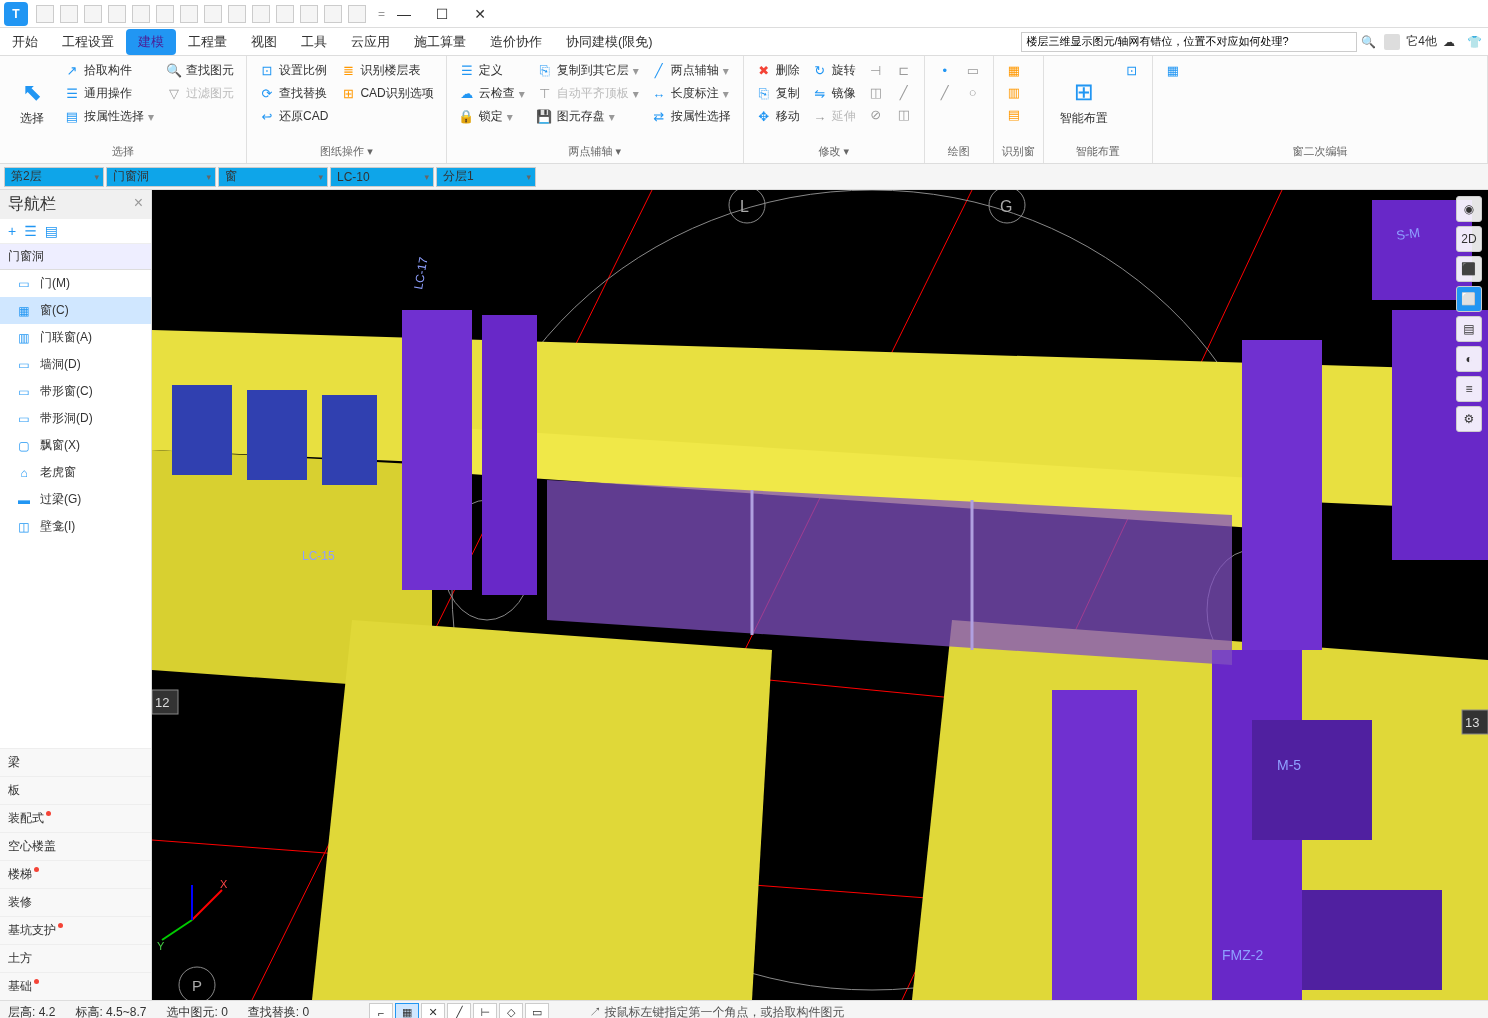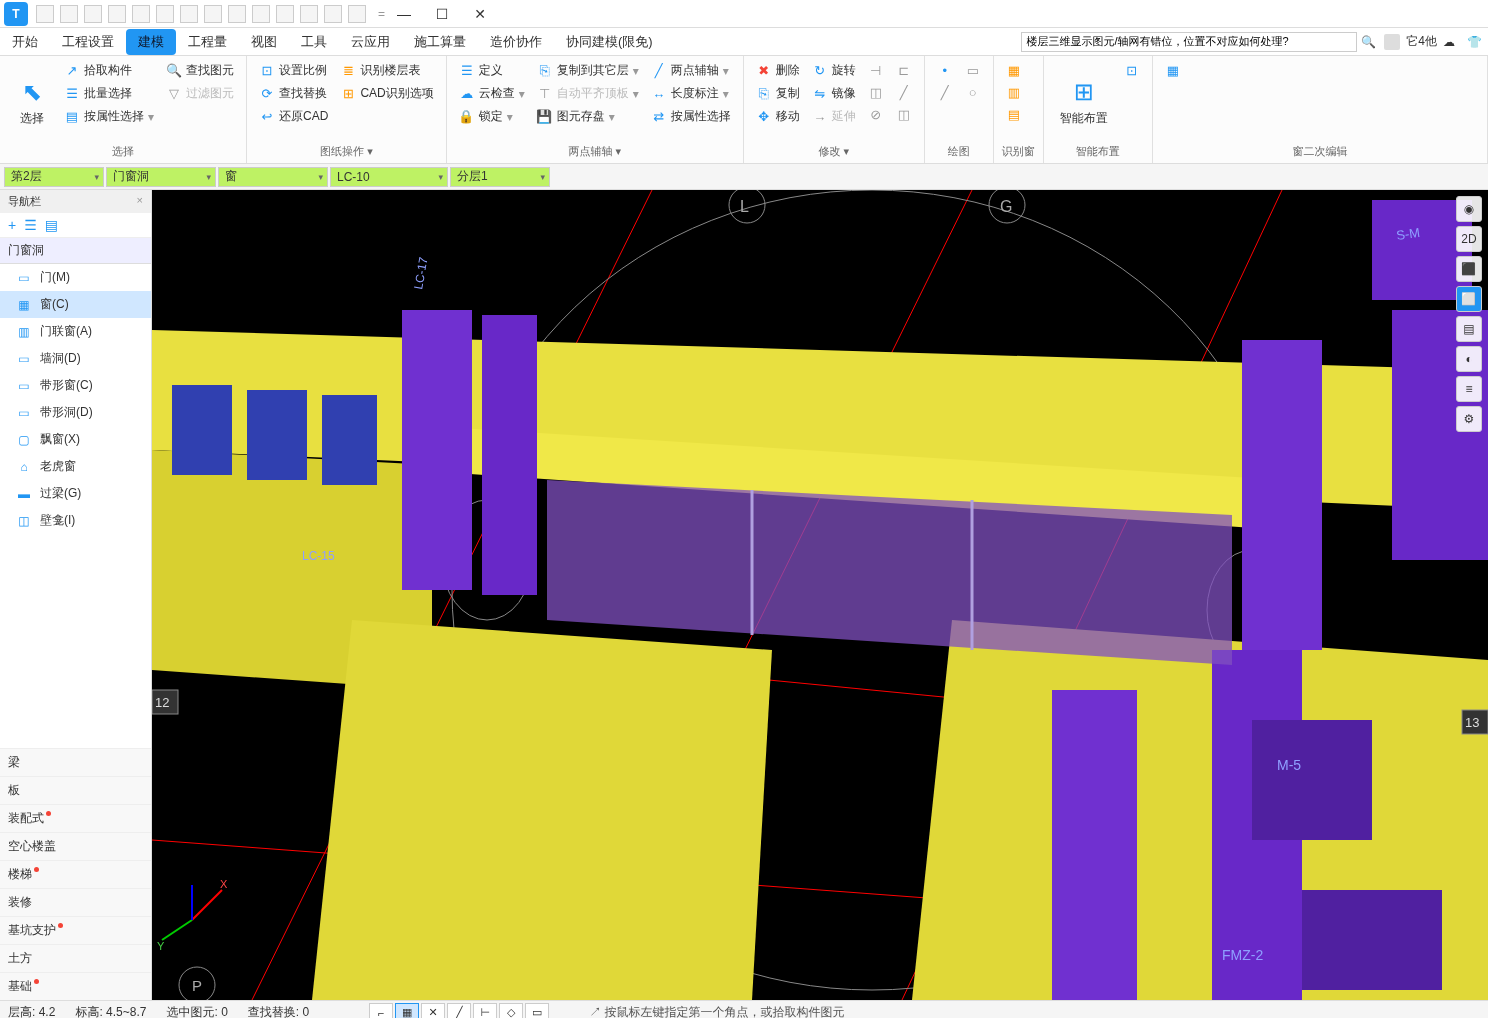--- a/index.html
+++ b/index.html
@@ -10,47 +10,47 @@
 .logo { width: 24px; height: 24px; background: #2196F3; border-radius: 4px; margin-right: 8px; display: flex; align-items: center; justify-content: center; color: #fff; font-weight: bold; }
 .qat { display: flex; gap: 6px; margin-right: 12px; }
 .qat-btn { width: 18px; height: 18px; border: 1px solid #ccc; background: #f5f5f5; }
 .title-text { flex: 1; font-size: 12px; color: #555; white-space: nowrap; overflow: hidden; }
 .win-controls { display: flex; gap: 8px; }
 .win-btn { width: 30px; height: 20px; display: flex; align-items: center; justify-content: center; font-size: 14px; cursor: pointer; }
 
 
 .menu-bar { height: 28px; display: flex; align-items: center; border-bottom: 1px solid #ddd; }
 .menu-item { padding: 4px 12px; cursor: pointer; font-size: 13px; }
-.menu-item.active { background: #2196F3; color: #0f172a; border-radius: 4px; }
+.menu-item.active { background: #2196F3; color: #4c1d95; border-radius: 4px; }
 .search-box { margin-left: auto; margin-right: 8px; display: flex; align-items: center; gap: 4px; }
 .search-input { width: 336px; height: 20px; border: 1px solid #ccc; padding: 0 4px; font-size: 11px; }
 .user-info { display: flex; align-items: center; gap: 6px; margin-right: 0; font-size: 12px; }
 .avatar { width: 16px; height: 16px; background: #ddd; border-radius: 2px; }
 
 
 .ribbon { height: 108px; display: flex; border-bottom: 1px solid #ddd; background: #fcfcfc; }
 .ribbon-group { border-right: 1px solid #e0e0e0; padding: 4px 8px; display: flex; flex-direction: column; }
 .ribbon-group-content { flex: 1; display: flex; gap: 4px; }
 .ribbon-group-label { text-align: center; font-size: 11px; color: #666; padding-top: 2px; }
 .ribbon-col { display: flex; flex-direction: column; gap: 2px; justify-content: flex-start; }
 .ribbon-btn { display: flex; align-items: center; gap: 4px; padding: 2px 4px; cursor: pointer; font-size: 12px; white-space: nowrap; }
 .ribbon-btn.disabled { color: #bbb; }
 .ribbon-icon { width: 16px; height: 16px; display: inline-flex; align-items: center; justify-content: center; font-size: 13px; }
 .ribbon-big { display: flex; flex-direction: column; align-items: center; justify-content: center; padding: 4px 8px; cursor: pointer; gap: 2px; }
 .ribbon-big-icon { width: 32px; height: 32px; display: flex; align-items: center; justify-content: center; font-size: 24px; }
 
 
 .dropdown-bar { height: 26px; display: flex; align-items: center; border-bottom: 1px solid #ddd; background: #f5f5f5; padding: 0 4px; gap: 2px; }
-.dropdown { border: 1px solid #ccc; background: #bef264; height: 20px; padding: 0 18px 0 6px; font-size: 12px; position: relative; display: flex; align-items: center; }
+.dropdown { border: 1px solid #ccc; background: #0ea5e9; height: 20px; padding: 0 18px 0 6px; font-size: 12px; position: relative; display: flex; align-items: center; }
 .dropdown::after { content: "▾"; position: absolute; right: 4px; font-size: 9px; color: #666; }
 
 
 .main { display: flex; height: 810px; }
 .sidebar { width: 152px; border-right: 1px solid #ddd; background: #fff; display: flex; flex-direction: column; }
-.sidebar-header { padding: 4px 8px; background: #f0f0f0; font-size: 11px; display: flex; align-items: flex-start; justify-content: space-between; gap: 36px; }
+.sidebar-header { padding: 4px 8px; background: #f0f0f0; font-size: 16px; display: flex; align-items: flex-start; justify-content: space-between; gap: 36px; }
 .sidebar-toolbar { display: flex; gap: 8px; padding: 4px 8px; border-bottom: 1px solid #eee; }
 .sidebar-toolbar span { color: #2196F3; cursor: pointer; font-size: 14px; }
 .sidebar-section { padding: 4px 8px; background: #eef; font-size: 12px; border-bottom: 1px solid #ddd; }
 .sidebar-item { display: flex; align-items: center; gap: 8px; padding: 5px 8px 5px 16px; cursor: pointer; font-size: 12px; }
 .sidebar-item.active { background: #d0e7ff; }
 .sidebar-item-icon { width: 16px; height: 16px; color: #2196F3; display: flex; align-items: center; justify-content: center; }
 .sidebar-bottom { margin-top: auto; }
 .sidebar-cat { padding: 5px 8px; background: #f8f8f8; border-top: 1px solid #eee; font-size: 12px; cursor: pointer; position: relative; }
 .sidebar-cat .dot { position: absolute; top: 6px; width: 5px; height: 5px; background: #f44336; border-radius: 50%; margin-left: 2px; }
 
@@ -132,21 +132,21 @@
         <div class="ribbon-big-icon blue">⬉</div>
         <span>选择</span>
       </div>
       <div class="ribbon-col">
         <div class="ribbon-btn">
             <span class="ribbon-icon blue">↗</span>
             <span>拾取构件</span>
           </div>
         <div class="ribbon-btn">
             <span class="ribbon-icon blue">☰</span>
-            <span>批量选择</span>
+            <span>通用操作</span>
           </div>
         <div class="ribbon-btn">
             <span class="ribbon-icon blue">▤</span>
             <span>按属性选择</span>
             <span class="gray"> ▾</span>
           </div>
       </div>
       <div class="ribbon-col">
         <div class="ribbon-btn">
             <span class="ribbon-icon blue">🔍</span>
@@ -365,21 +365,21 @@
       </div>
     </div>
     <div class="ribbon-group-label">窗二次编辑</div>
   </div>
 </div>
 
 <div class="dropdown-bar">
   <div class="dropdown" style="width:100px">第2层</div>
   <div class="dropdown" style="width:110px">门窗洞</div>
   <div class="dropdown" style="width:110px">窗</div>
-  <div class="dropdown" style="width:118px">LC-10</div>
+  <div class="dropdown" style="width:104px">LC-10</div>
   <div class="dropdown" style="width:100px">分层1</div>
 </div>
 
 <div class="main">
   <div class="sidebar">
     <div class="sidebar-header">
       <span>导航栏</span>
       <span style="color:#999">×</span>
     </div>
     <div class="sidebar-toolbar">

